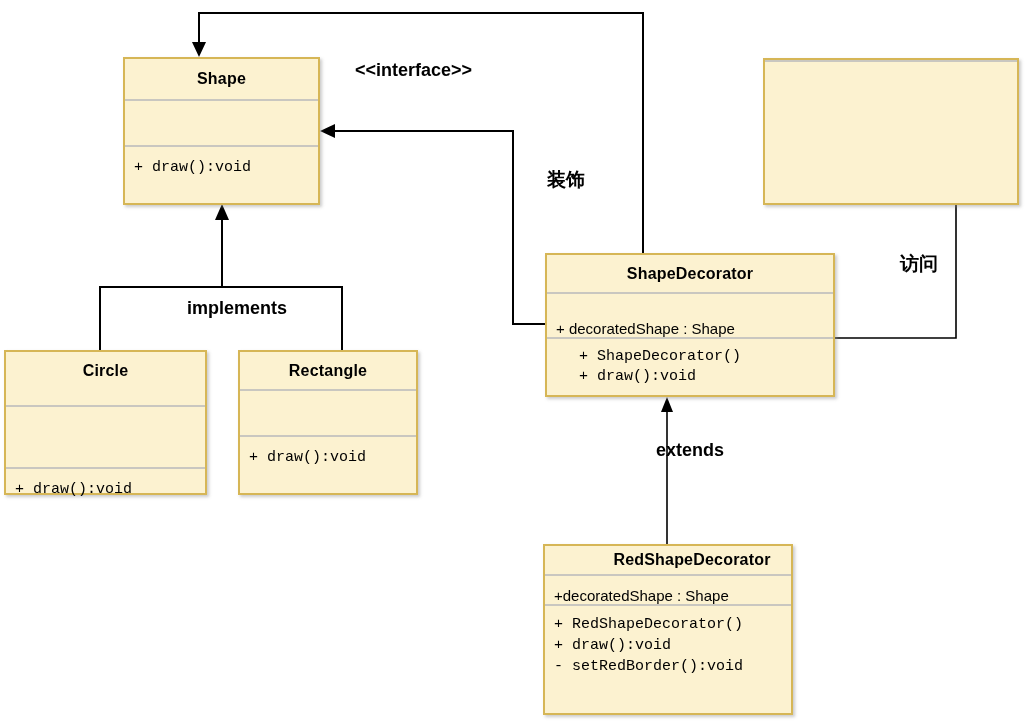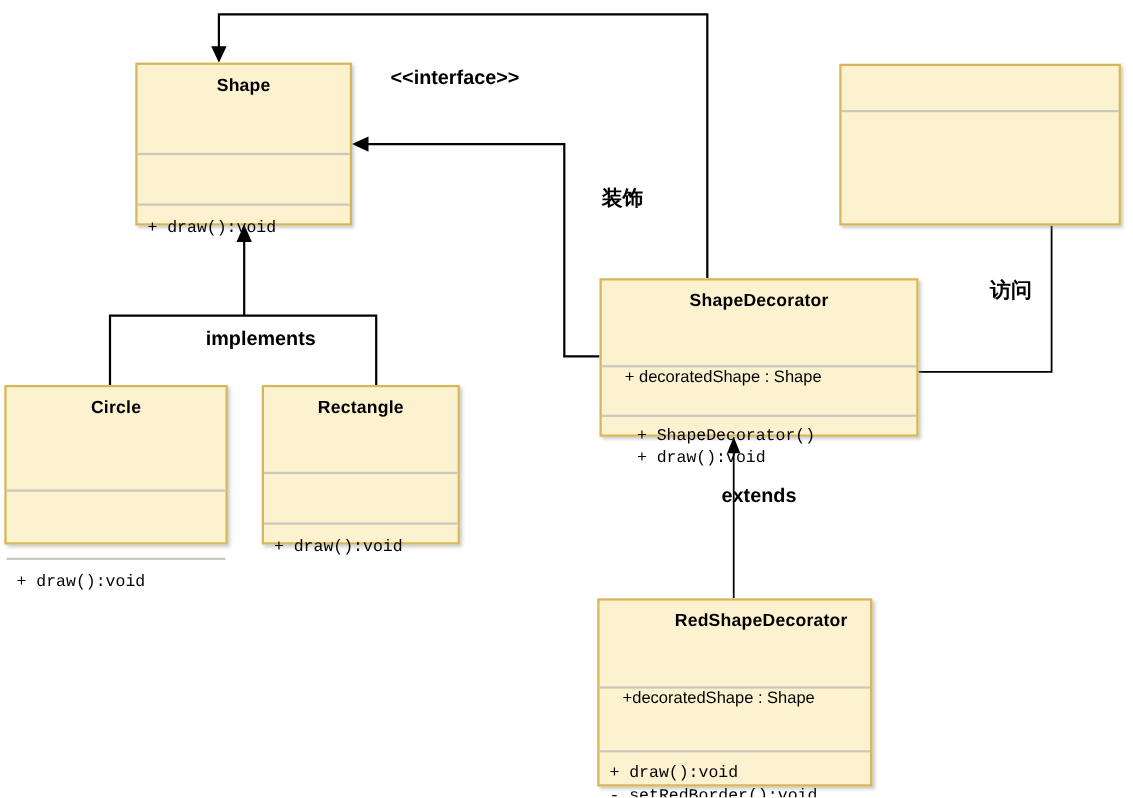--- a/index.html
+++ b/index.html
@@ -12,21 +12,21 @@
     background:#fcf2d0;border:2px solid #d6b656;
     box-shadow:2px 2px 3px rgba(140,140,140,0.45);
     display:flex;flex-direction:column;
   }
   .uml-row{box-sizing:border-box;flex:0 0 auto;}
   .uml-title{
     display:flex;align-items:center;justify-content:center;
     font-weight:bold;font-size:16px;letter-spacing:0.2px;
   }
   .uml-sep{border-top:2px solid #c9c7c0;}
-  .uml-attrs{display:flex;align-items:flex-start;padding-left:21px;font-size:15px;margin-top:40px;}
+  .uml-attrs{display:flex;align-items:flex-end;padding-left:9px;font-size:15px;}
   .uml-methods{padding:11px 6px 0 9px;font-size:15px;line-height:20px;font-family:Liberation Mono, monospace;}
   .label{
     position:absolute;font-weight:bold;font-size:18px;white-space:nowrap;
   }
   .label-cjk{font-size:19px;}
   #connectors{position:absolute;left:0;top:0;}
 </style>
 </head>
 <body>
 
@@ -68,25 +68,26 @@
     <div class="uml-row uml-sep uml-attrs" style="height:45px;">
       <div>+ decoratedShape : Shape</div>
     </div>
     <div class="uml-row uml-sep uml-methods" style="flex:1 1 auto;padding-top:8px;padding-left:32px;">
       <div>+ ShapeDecorator()</div>
       <div>+ draw():void</div>
     </div>
   </div>
 
   <div class="uml-class" style="left:543px;top:544px;width:250px;height:171px;">
-    <div class="uml-row uml-title" style="height:38px;margin-left:48px;">RedShapeDecorator</div>
-    <div class="uml-row uml-sep uml-attrs" style="height:58px;">
+    <div class="uml-row uml-title" style="height:28px;margin-left:48px;">RedShapeDecorator</div>
+    <div class="uml-row uml-sep uml-attrs" style="height:30px;">
       <div>+decoratedShape : Shape</div>
     </div>
     <div class="uml-row uml-sep uml-methods" style="flex:1 1 auto;padding-top:8px;line-height:21px;">
+      <div>+ RedShapeDecorator()</div>
       <div>+ draw():void</div>
       <div>- setRedBorder():void</div>
     </div>
   </div>
 
   <div class="uml-class" style="left:4px;top:350px;width:203px;height:145px;gap:16px;">
     <div class="uml-row uml-title" style="height:37px;">Circle</div>
     <div class="uml-row uml-sep uml-attrs" style="height:46px;"></div>
     <div class="uml-row uml-sep uml-methods" style="flex:1 1 auto;">
       <div>+ draw():void</div>

